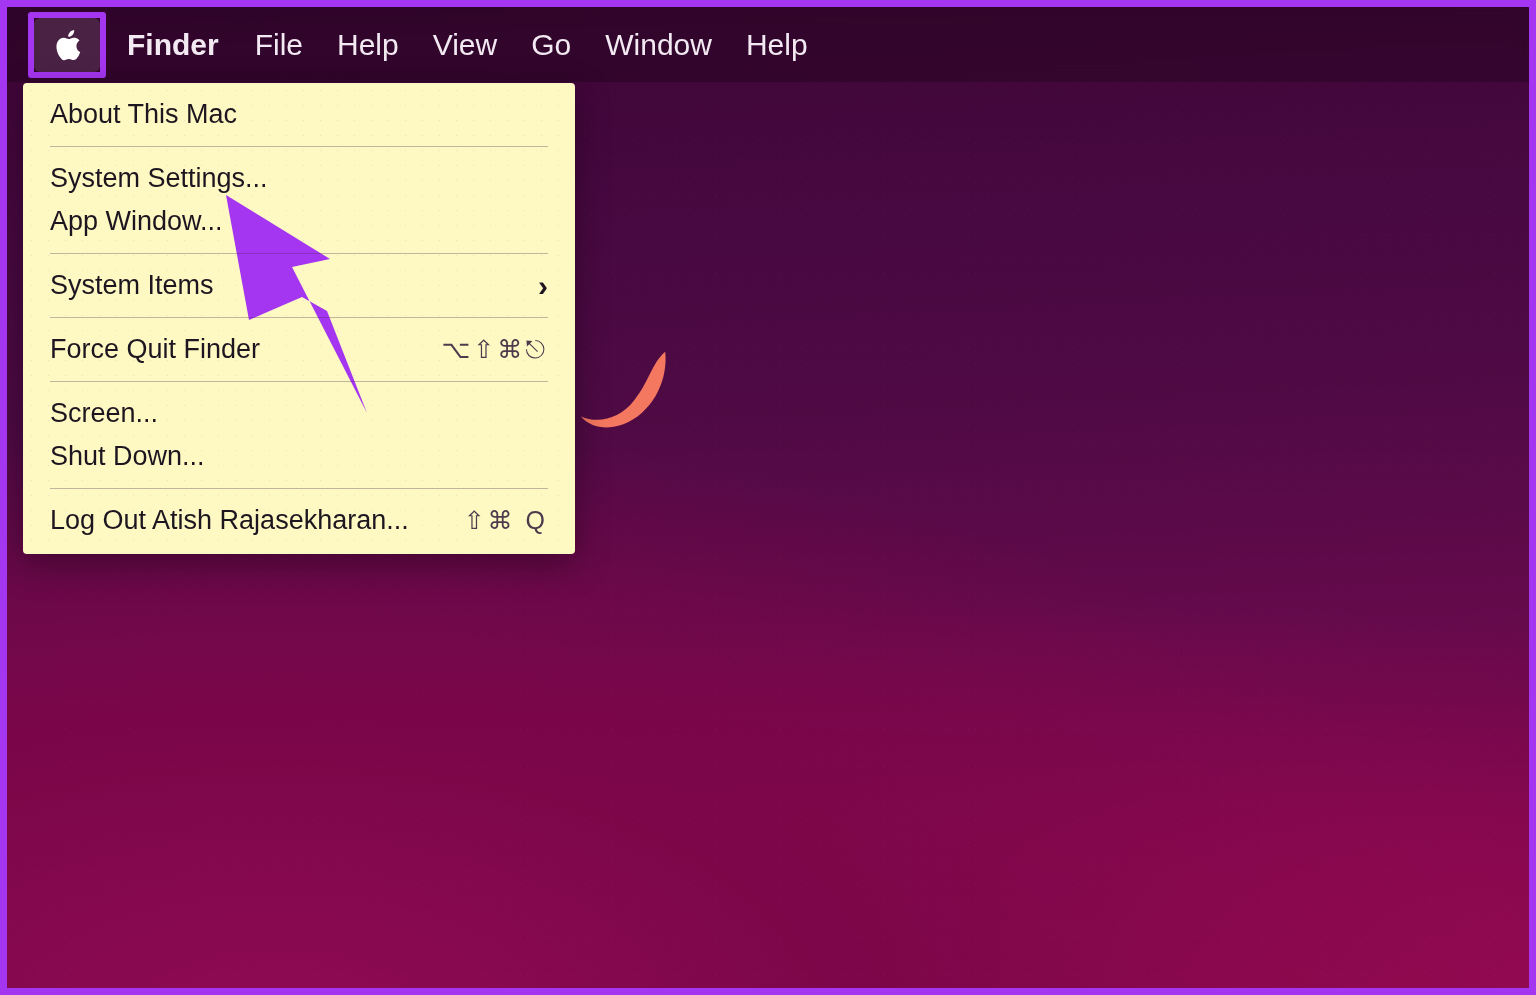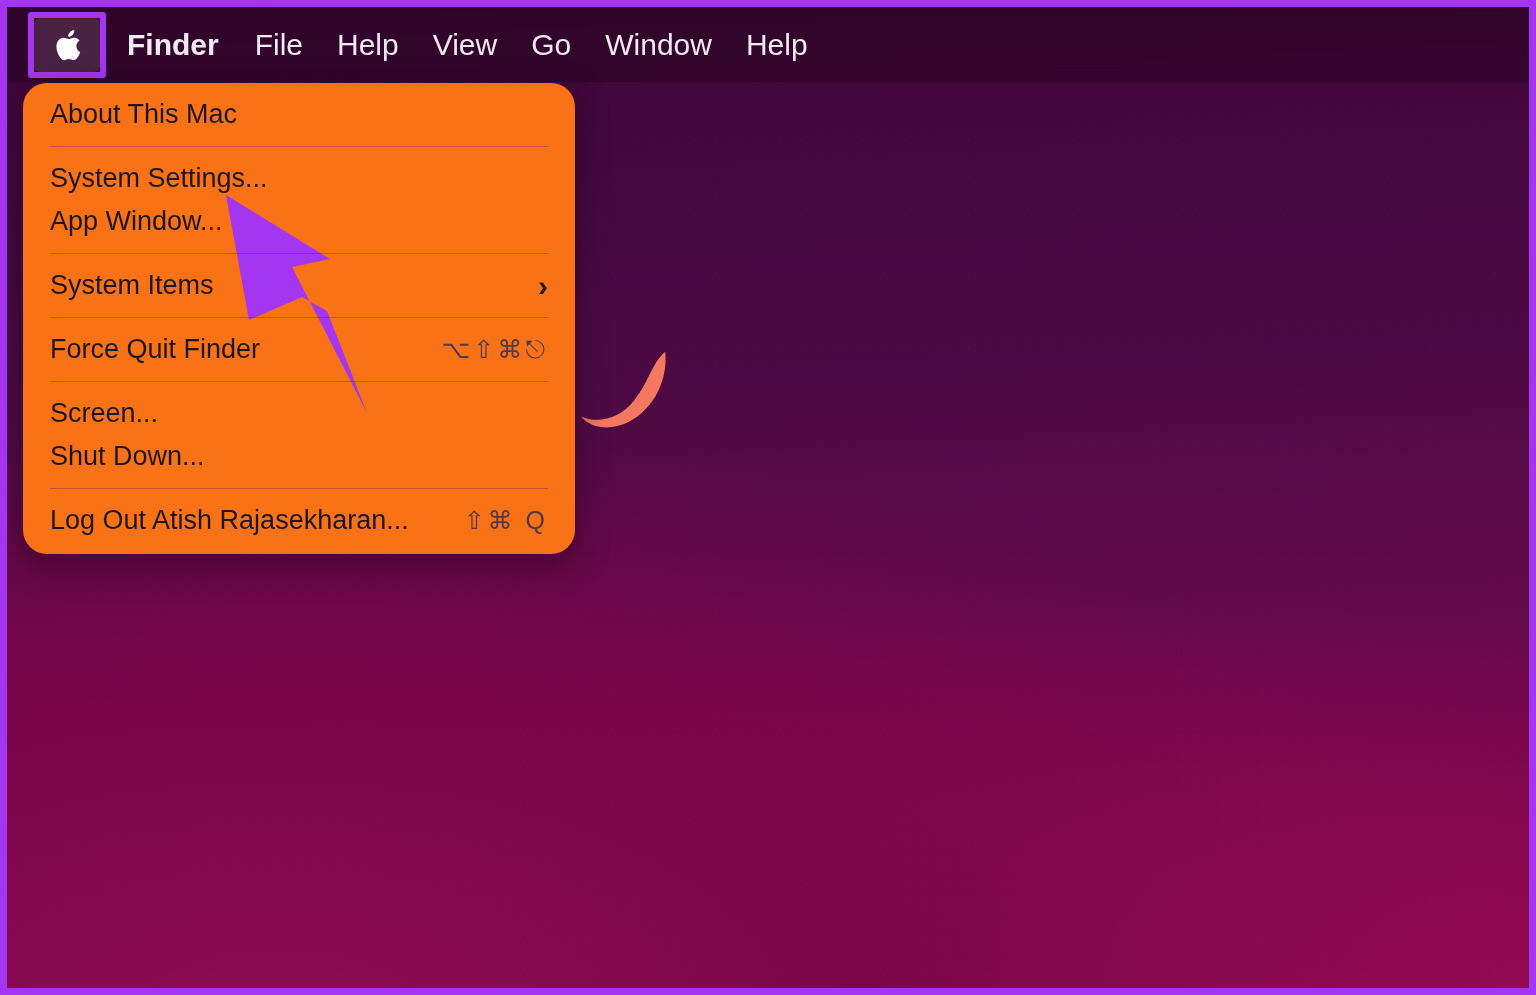--- a/index.html
+++ b/index.html
@@ -97,22 +97,22 @@
   #apple-logo { position: relative; z-index: 2; }
   .mb-label { margin-right: 34px; }
   .mb-label.bold { font-weight: bold; margin-left: 7px; margin-right: 36px; }
 
   
   #apple-menu {
     position: absolute;
     left: 16px;
     top: 76px;
     width: 552px;
-    background: #f97316;
-    border-radius: 24px;
+    background: #fef9c3;
+    border-radius: 4px;
     padding: 10px 0 12px 0;
     box-sizing: border-box;
     box-shadow: 0 10px 34px rgba(0,0,0,0.35);
     overflow: hidden;
   }
   #apple-menu::after {
     content: "";
     position: absolute;
     inset: 0;
     pointer-events: none;

